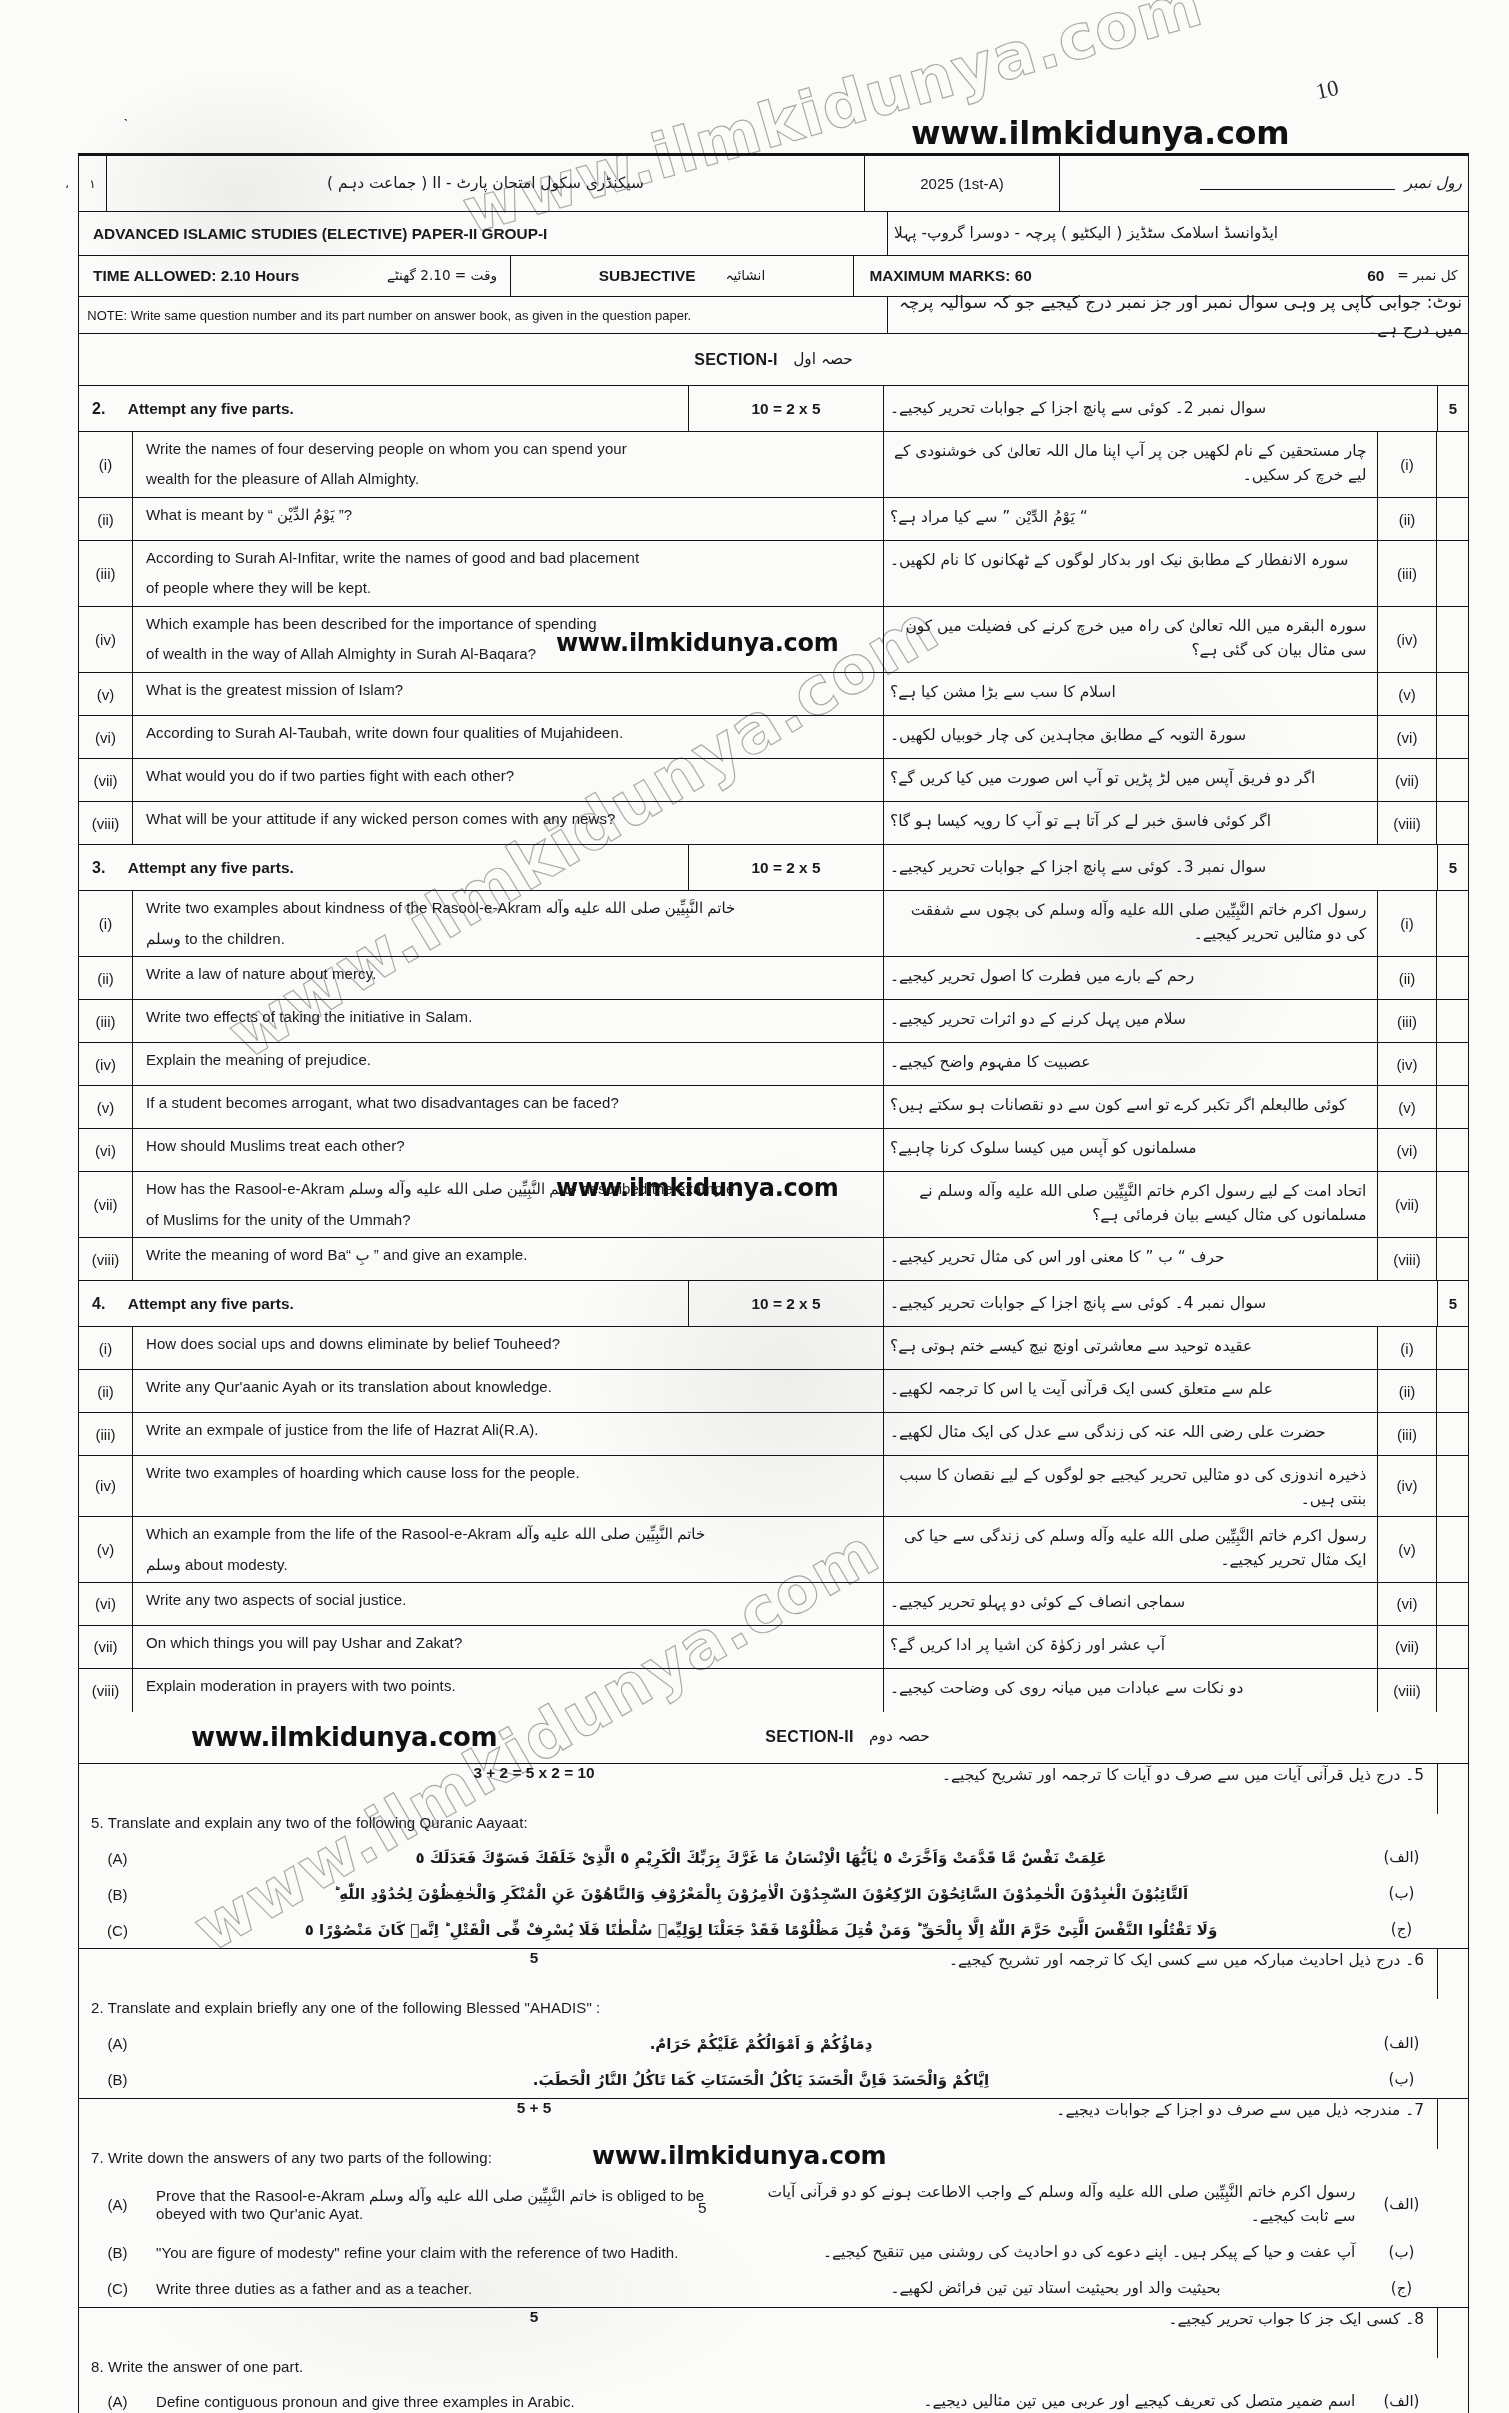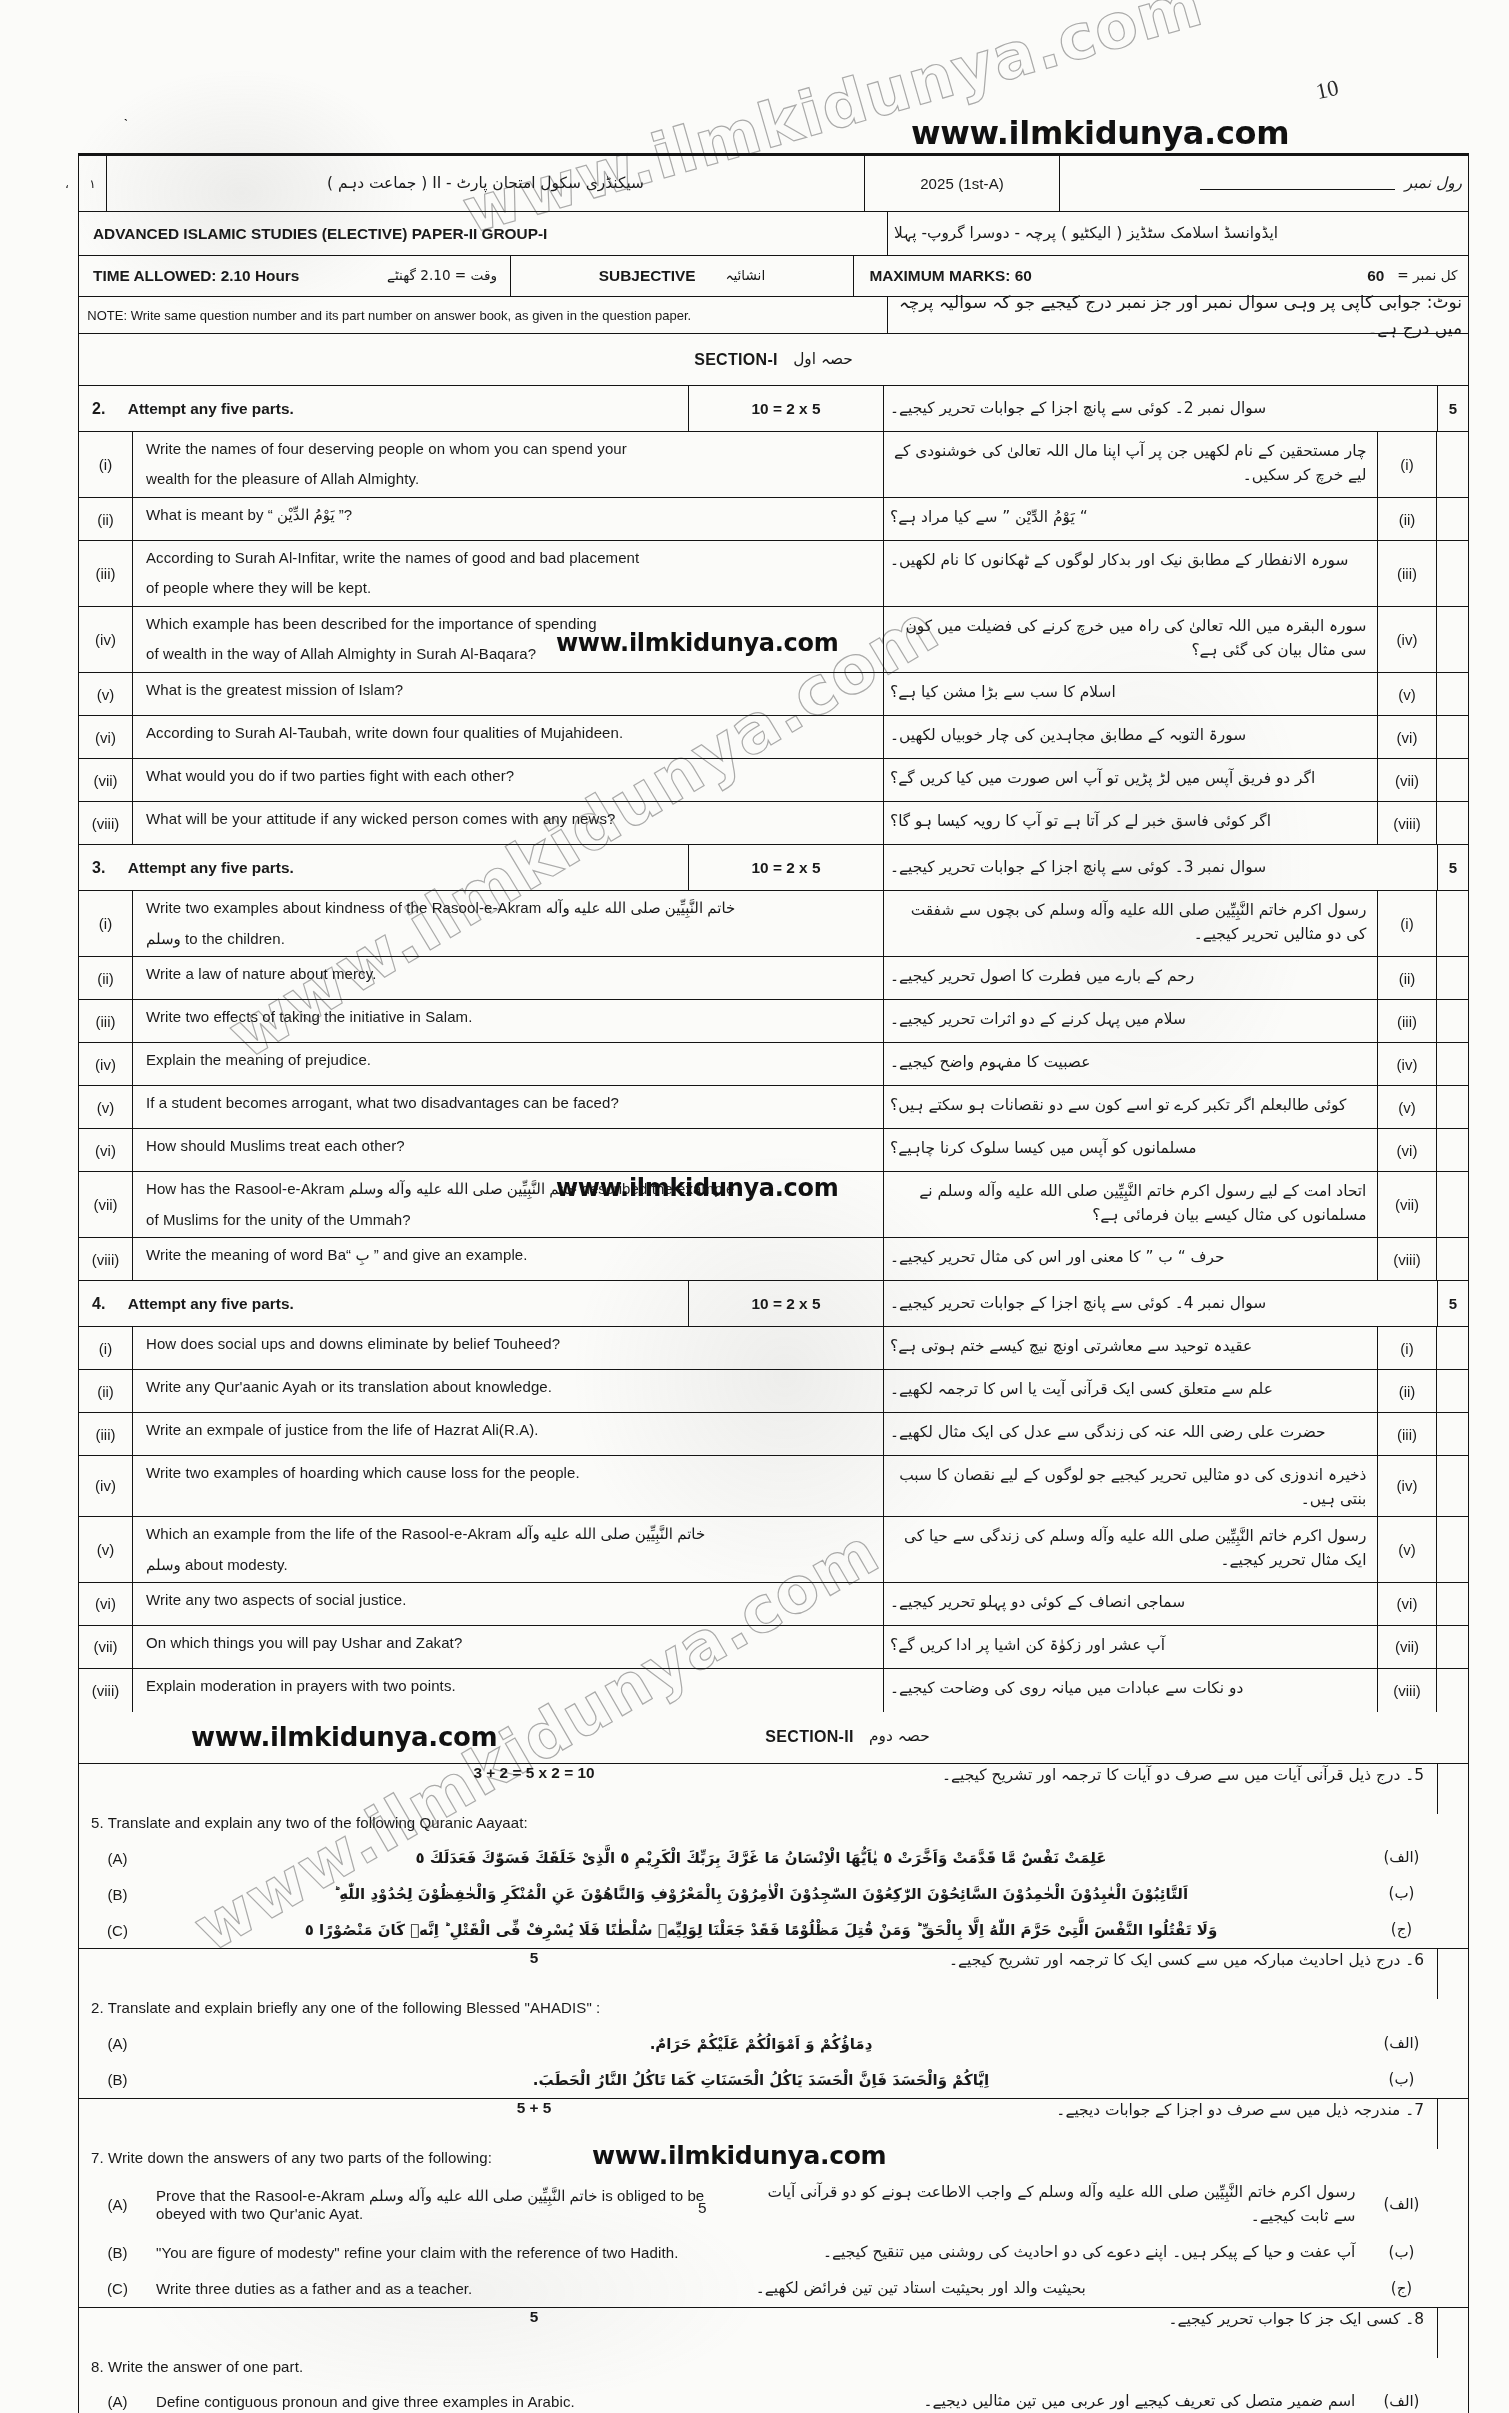--- a/index.html
+++ b/index.html
@@ -521,21 +521,21 @@
           <div class="ayat-line">
             <div class="lbl-en">(B)</div>
             <div class="mid eng" style="text-align:left;">"You are figure of modesty" refine your claim with the reference of two Hadith.</div>
             <div class="mid urdu" style="text-align:right;padding-right:10.6px;">آپ عفت و حیا کے پیکر ہیں۔ اپنے دعوے کی دو احادیث کی روشنی میں تنقیح کیجیے۔</div>
             <div class="lbl-ur urdu">(ب)</div>
             <div class="pad"></div>
           </div>
           <div class="ayat-line">
             <div class="lbl-en">(C)</div>
             <div class="mid eng" style="text-align:left;">Write three duties as a father and as a teacher.</div>
-            <div class="mid urdu" style="text-align:left;padding-right:10.6px;">بحیثیت والد اور بحیثیت استاد تین تین فرائض لکھیے۔</div>
+            <div class="mid urdu" style="text-align:center;padding-right:10.6px;">بحیثیت والد اور بحیثیت استاد تین تین فرائض لکھیے۔</div>
             <div class="lbl-ur urdu">(ج)</div>
             <div class="pad"></div>
           </div>
         </div>
         <div class="frow" style="flex-direction: column;">
           <div class="q5head">
             <div class="sp"></div>
             <div class="mk eng-b">5</div>
             <div class="ur urdu">8۔  کسی ایک جز کا جواب تحریر کیجیے۔</div>
             <div class="n5 eng" style="border-left:1.8px solid #141414;"></div>

